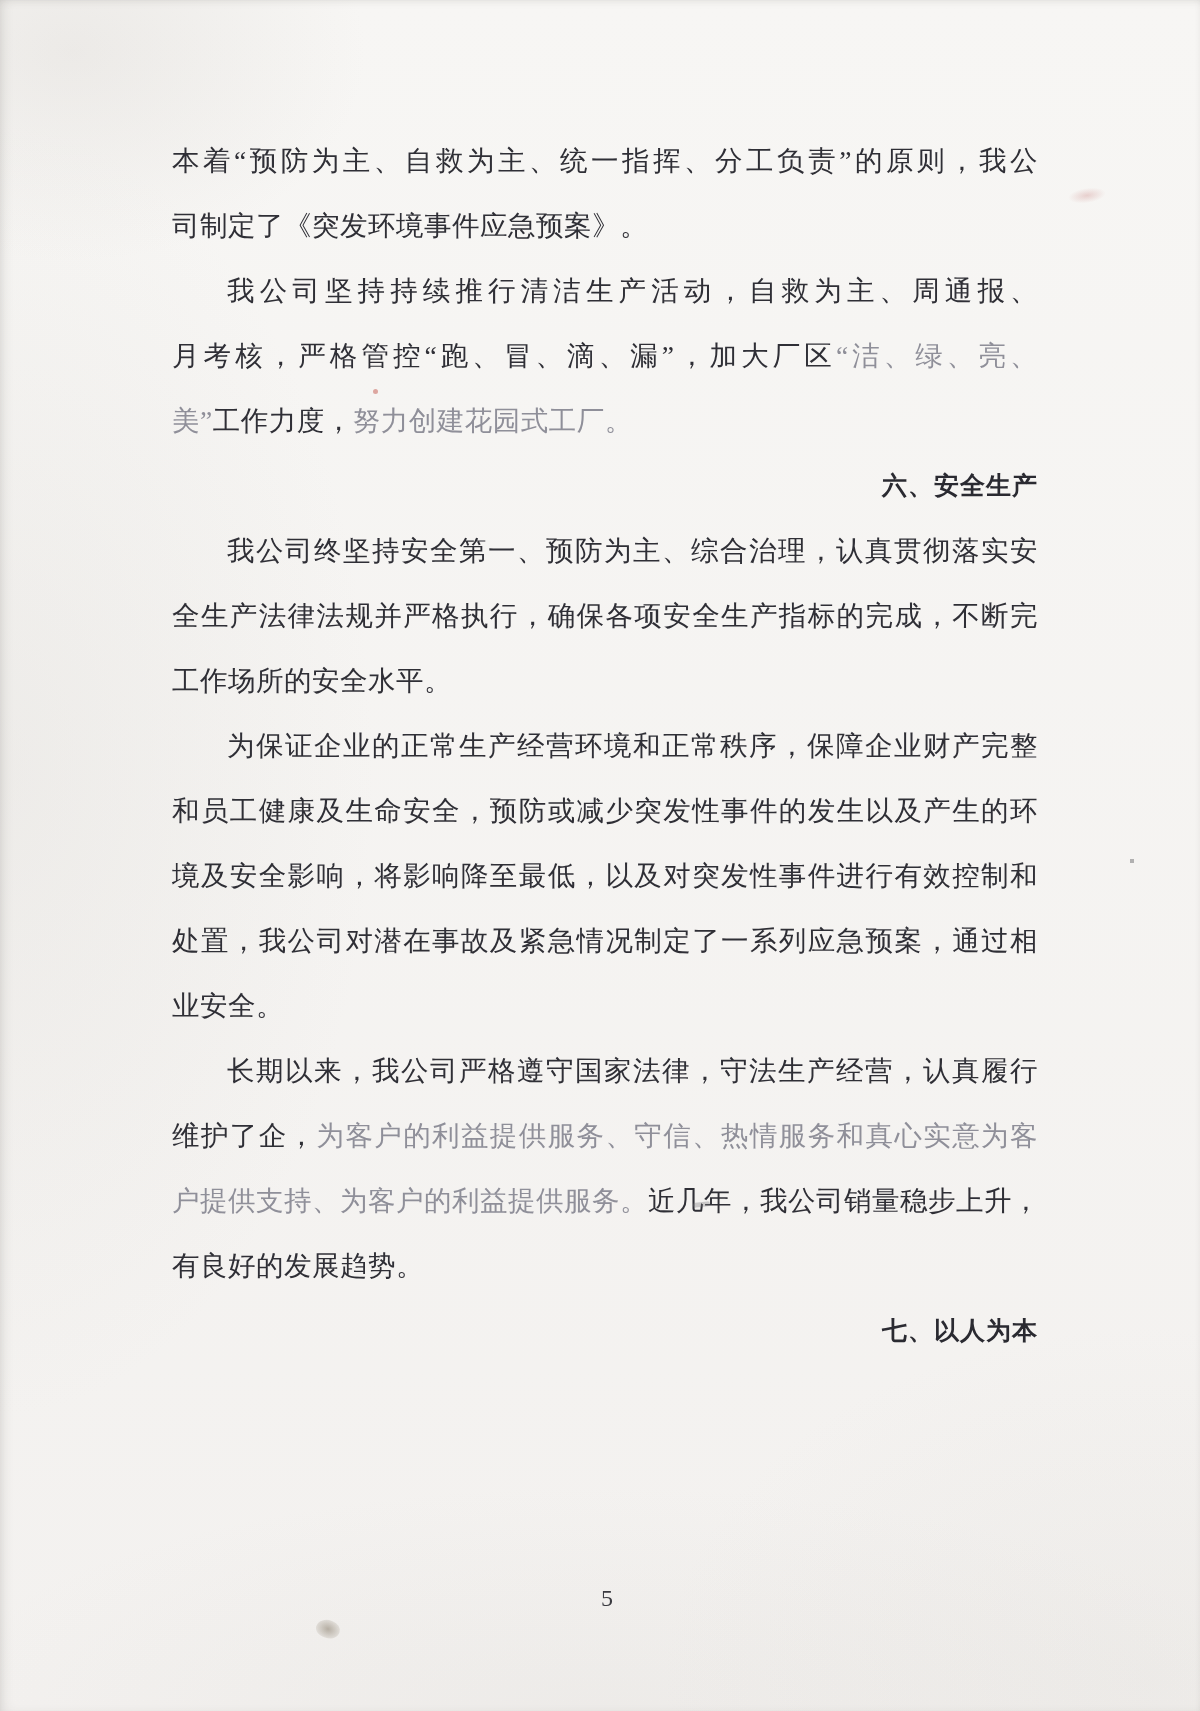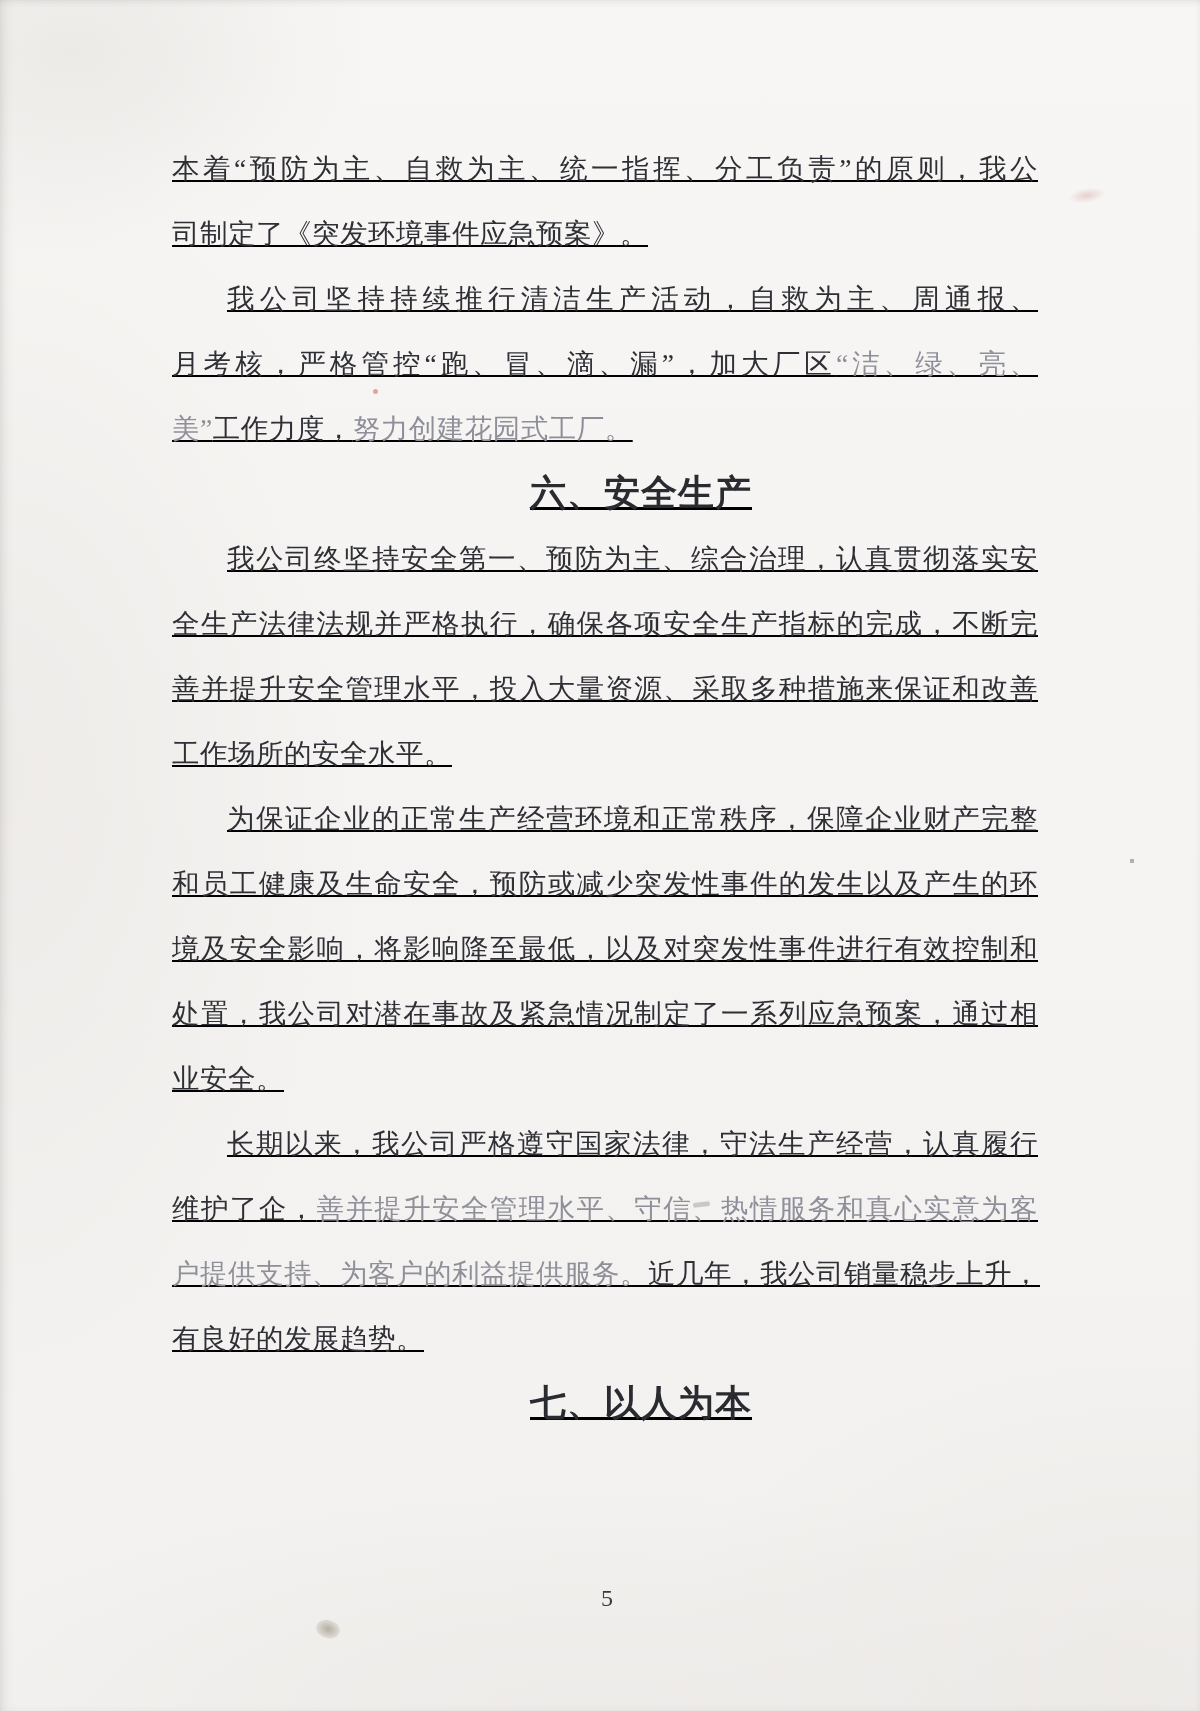--- a/index.html
+++ b/index.html
@@ -14,23 +14,22 @@
       radial-gradient(520px 900px at 0% 45%, rgba(214,211,206,0.25), transparent 72%),
       radial-gradient(700px 500px at 96% 98%, rgba(216,213,208,0.22), transparent 70%),
       radial-gradient(900px 300px at 50% 100%, rgba(210,207,202,0.18), transparent 75%),
       linear-gradient(#f7f6f4,#f3f1ef);
     box-shadow: inset 7px 0 14px -7px rgba(60,55,50,0.18),
                 inset 0 5px 12px -7px rgba(60,55,50,0.14),
                 inset -4px 0 10px -7px rgba(60,55,50,0.08);
   }
   .text-column{
     position:absolute;
-    left:172px; top:136px;
+    left:172px; top:128px;
     width:866px;
-    text-decoration:underline;
   }
   .line{
     height:65px;
     line-height:65px;
     font-size:27.5px;
     letter-spacing:0.5px;
     color:#2f2f36;
     text-align:justify;
     text-align-last:justify;
     text-justify:inter-character;
@@ -39,25 +38,25 @@
   .line.last{
     text-align:left;
     text-align-last:left;
   }
   .line.indent{ text-indent:2em; }
   .tone-dark{ color:#2f2f36;text-align:center; }
   .tone-gray{ color:#8f8f99; }
   .heading{
     height:65px;
     line-height:65px;
-    font-size:36px;
+    font-size:25px;
     font-weight:600;
     color:#2a2a31;
     text-indent:2em;
-    text-align:center;
+    text-align:right;
     letter-spacing:1px;
   }
   .page-number{
     position:absolute;
     left:0; top:1578px;
     width:100%;
     height:40px;
     line-height:40px;
     text-align:center;
     text-indent:14px;
@@ -95,29 +94,28 @@
 <div class="page">
   <div class="text-column">
       <div class="line"><span class="tone-dark">本着“预防为主、自救为主、统一指挥、分工负责”的原则，我公</span></div>
       <div class="line last"><span class="tone-dark">司制定了《突发环境事件应急预案》。</span></div>
       <div class="line indent"><span class="tone-dark">我公司坚持持续推行清洁生产活动，自救为主、周通报、</span></div>
       <div class="line"><span class="tone-dark">月考核，严格管控“跑、冒、滴、漏”，加大厂区</span><span class="tone-gray">“洁、绿、亮、</span></div>
       <div class="line last"><span class="tone-gray">美”</span><span class="tone-dark">工作力度，</span><span class="tone-gray">努力创建花园式工厂。</span></div>
       <div class="heading">六、安全生产</div>
       <div class="line indent"><span class="tone-dark">我公司终坚持安全第一、预防为主、综合治理，认真贯彻落实安</span></div>
       <div class="line"><span class="tone-dark">全生产法律法规并严格执行，确保各项安全生产指标的完成，不断完</span></div>
-      <div class="line"><span class="tone-dark">善并提升安全管理水平，投入大量资源、采取多种措施来保证和改善</span></div>
       <div class="line last"><span class="tone-dark">工作场所的安全水平。</span></div>
       <div class="line indent"><span class="tone-dark">为保证企业的正常生产经营环境和正常秩序，保障企业财产完整</span></div>
       <div class="line"><span class="tone-dark">和员工健康及生命安全，预防或减少突发性事件的发生以及产生的环</span></div>
       <div class="line"><span class="tone-dark">境及安全影响，将影响降至最低，以及对突发性事件进行有效控制和</span></div>
       <div class="line"><span class="tone-dark">处置，我公司对潜在事故及紧急情况制定了一系列应急预案，通过相</span></div>
       <div class="line last"><span class="tone-dark">业安全。</span></div>
       <div class="line indent"><span class="tone-dark">长期以来，我公司严格遵守国家法律，守法生产经营，认真履行</span></div>
-      <div class="line"><span class="tone-dark">维护了企，</span><span class="tone-gray">善并提升安全管理水平、守信、热情服务和真心实意为客</span></div>
+      <div class="line"><span class="tone-dark">维护了企，</span><span class="tone-gray">为客户的利益提供服务、守信、热情服务和真心实意为客</span></div>
       <div class="line"><span class="tone-gray">户提供支持、为客户的利益提供服务。</span><span class="tone-dark">近几年，我公司销量稳步上升，</span></div>
       <div class="line last"><span class="tone-dark">有良好的发展趋势。</span></div>
       <div class="heading">七、以人为本</div>
     </div>
 
   <div class="page-number">5</div>
 
   <div class="smudge smudge-pink"></div>
   <div class="smudge speck-red"></div>
   <div class="smudge smudge-brown"></div>

